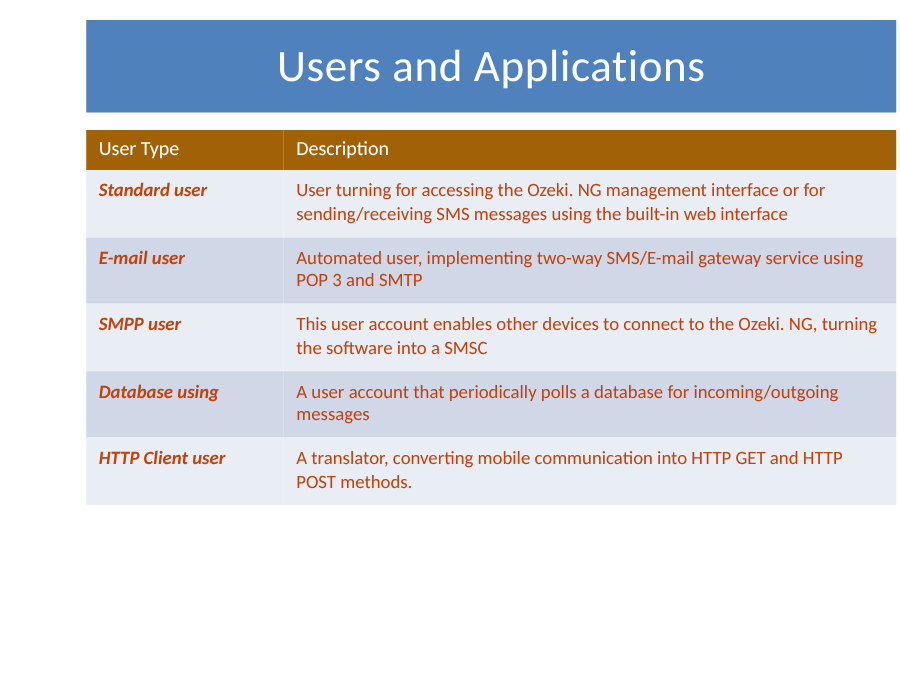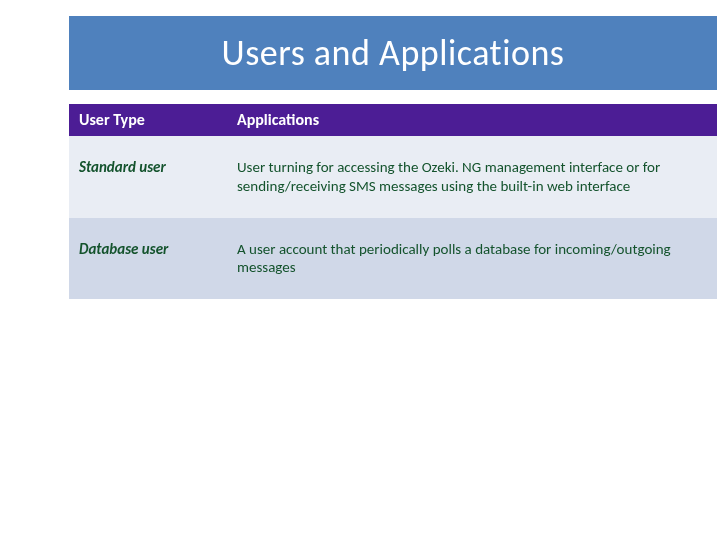--- a/index.html
+++ b/index.html
@@ -44,31 +44,31 @@
     top: 104px;
     border-collapse: collapse;
     width: 648px;
     table-layout: fixed;
     font-size: 15px;
     line-height: 1.25;
   }
   .tbl col.c1 { width: 158px; }
   .tbl col.c2 { width: 490px; }
   .tbl th {
-    background: #4c1d95;
+    background: #a16207;
     color: #ffffff;
     text-align: left;
-    font-weight: 700;
+    font-weight: 400;
     padding: 6px 10px;
     font-size: 16px;
   }
   .tbl td {
-    padding: 22px 10px;
+    padding: 8px 10px;
     vertical-align: top;
-    color: #14532d;
+    color: #c2410c;
   }
   .tbl td.type {
     font-style: italic;
     font-weight: 600;
   }
   .tbl tbody tr:nth-child(odd)  { background: #e9edf4; }
   .tbl tbody tr:nth-child(even) { background: #d0d8e8; }
 </style>
 </head>
 <body>
@@ -80,28 +80,40 @@
   </div>
 
   <table class="tbl">
     <colgroup>
         <col class="c1">
         <col class="c2">
       </colgroup>
     <thead>
       <tr>
         <th>User Type</th>
-        <th>Applications</th>
+        <th>Description</th>
       </tr>
     </thead>
     <tbody>
       <tr>
         <td class="type">Standard user</td>
         <td>User turning for accessing the Ozeki. NG management interface or for sending/receiving SMS messages using the built-in web interface</td>
       </tr>
       <tr>
-        <td class="type">Database user</td>
+        <td class="type">E-mail user</td>
+        <td>Automated user, implementing two-way SMS/E-mail gateway service using POP 3 and SMTP</td>
+      </tr>
+      <tr>
+        <td class="type">SMPP user</td>
+        <td>This user account enables other devices to connect to the Ozeki. NG, turning the software into a SMSC</td>
+      </tr>
+      <tr>
+        <td class="type">Database using</td>
         <td>A user account that periodically polls a database for incoming/outgoing messages</td>
+      </tr>
+      <tr>
+        <td class="type">HTTP Client user</td>
+        <td>A translator, converting mobile communication into HTTP GET and HTTP POST methods.</td>
       </tr>
     </tbody>
   </table>
 
 </div>
 
 </body></html>

